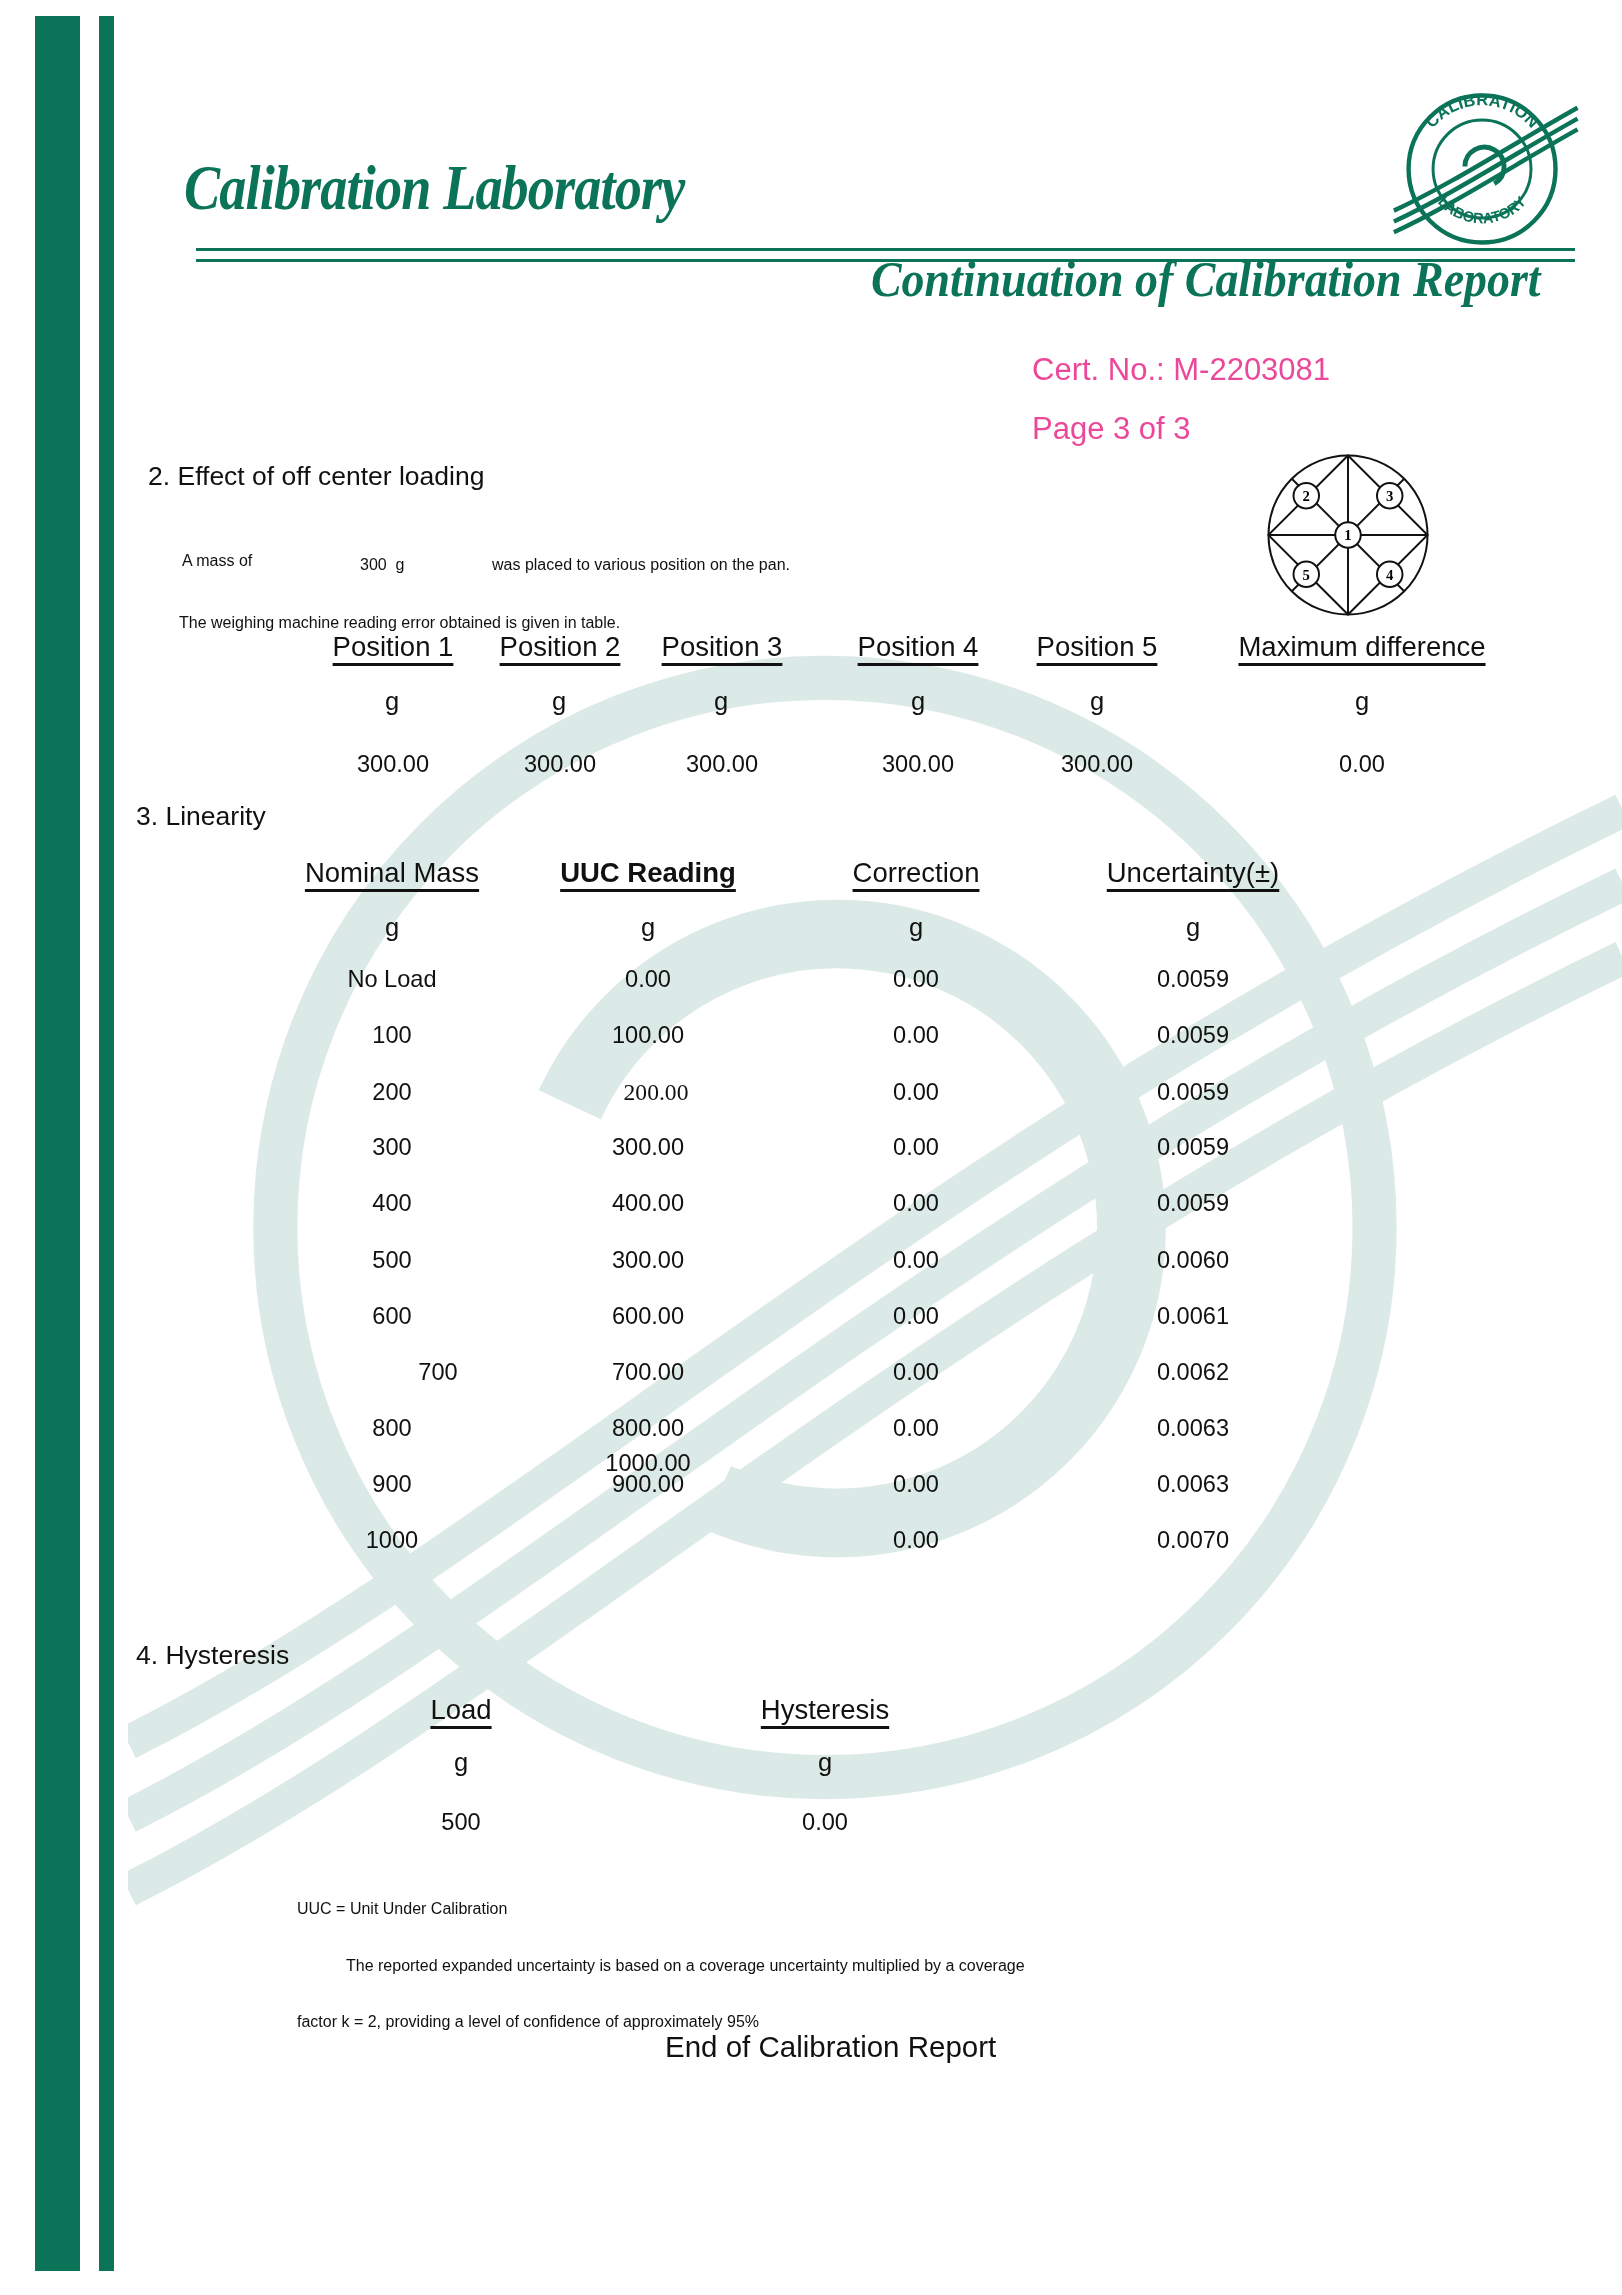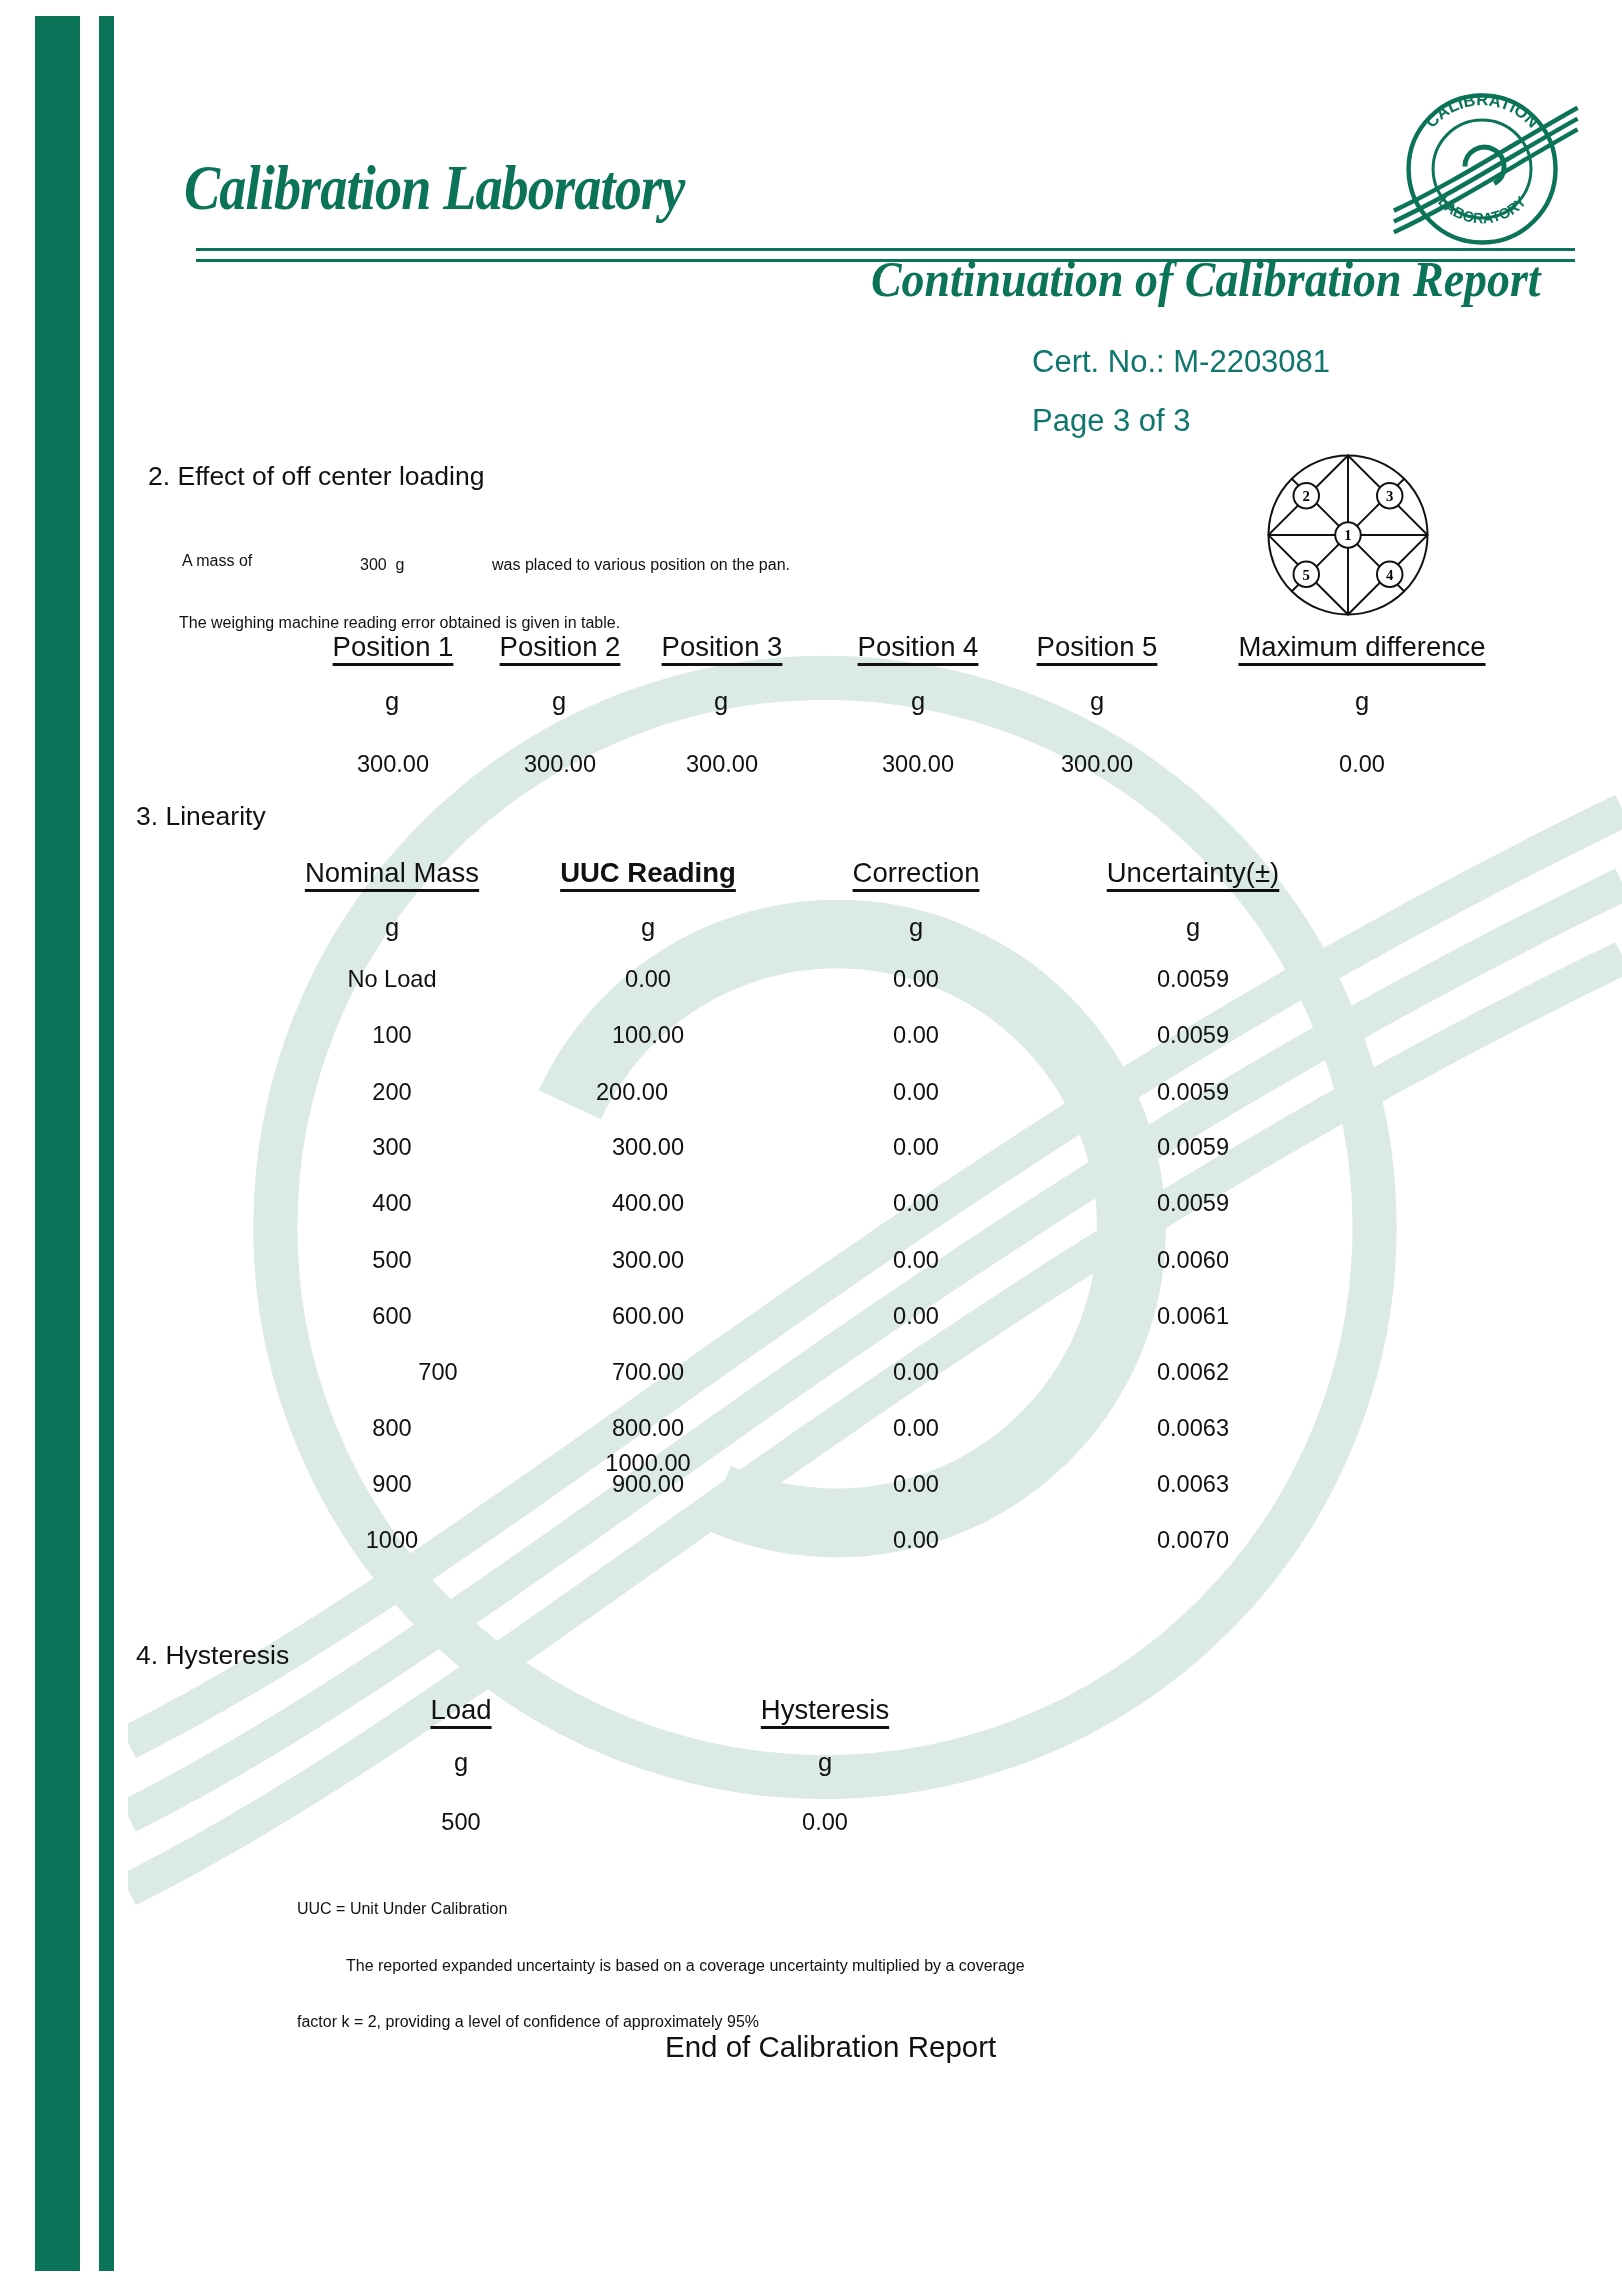--- a/index.html
+++ b/index.html
@@ -18,21 +18,21 @@
     letter-spacing: -1px; transform: scaleX(0.86); transform-origin: left top;
   }
   .hline { left: 196px; width: 1379px; height: 3.4px; background: #0a7358; }
   .subtitle {
     left: 871px; top: 250px; font-family: "Liberation Serif", "DejaVu Serif", serif;
     font-style: italic; font-weight: bold; font-size: 51px; color: #0a7358;
     transform: scaleX(0.9); transform-origin: left top; white-space: nowrap;
   }
   .logo { left: 1389px; top: 88px; width: 191px; height: 162px; }
 
-  .meta { font-size: 31px; color: #0f766e; white-space: nowrap; }
+  .meta { font-size: 31px; color: #ec4899; white-space: nowrap; margin-top: 8px; }
   .section { font-size: 26.5px; white-space: nowrap; }
   .body-text { font-size: 16px; white-space: nowrap; margin-top: 32px; }
 
   .col { position: absolute; text-align: center; font-size: 25.5px; white-space: nowrap; transform: translateX(-50%); }
   .hdr { text-decoration: underline; text-decoration-thickness: 2.9px; text-underline-offset: 6.9px; font-size: 27.5px; }
   .cell { font-size: 23.6px; }
 
   .watermark { left: 128px; top: 614px; width: 1495px; height: 1325px; opacity: 0.14; pointer-events: none; }
   .pan { left: 1267px; top: 454px; width: 162px; height: 162px; }
 </style>
@@ -151,21 +151,21 @@
       <div class="col cell" style="left: 1193px; top: 966px;">0.0059</div>
     </div>
     <div>
       <div class="col cell" style="left: 392px; top: 1022px;">100</div>
       <div class="col cell" style="left: 648px; top: 1022px;">100.00</div>
       <div class="col cell" style="left: 916px; top: 1022px;">0.00</div>
       <div class="col cell" style="left: 1193px; top: 1022px;">0.0059</div>
     </div>
     <div>
       <div class="col cell" style="left: 392px; top: 1079px;">200</div>
-      <div class="col cell" style="left: 632px; top: 1079px;">200.00</div>
+      <div class="col cell" style="left: 656px; top: 1079px; font-family: Liberation Serif, serif;">200.00</div>
       <div class="col cell" style="left: 916px; top: 1079px;">0.00</div>
       <div class="col cell" style="left: 1193px; top: 1079px;">0.0059</div>
     </div>
     <div>
       <div class="col cell" style="left: 392px; top: 1134px;">300</div>
       <div class="col cell" style="left: 648px; top: 1134px;">300.00</div>
       <div class="col cell" style="left: 916px; top: 1134px;">0.00</div>
       <div class="col cell" style="left: 1193px; top: 1134px;">0.0059</div>
     </div>
     <div>

